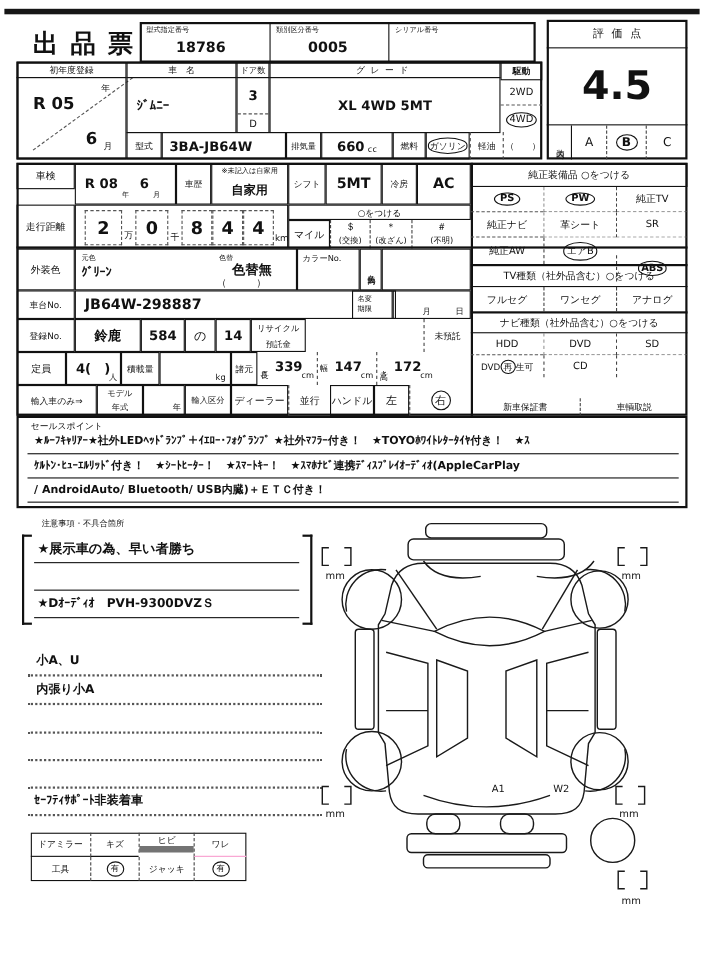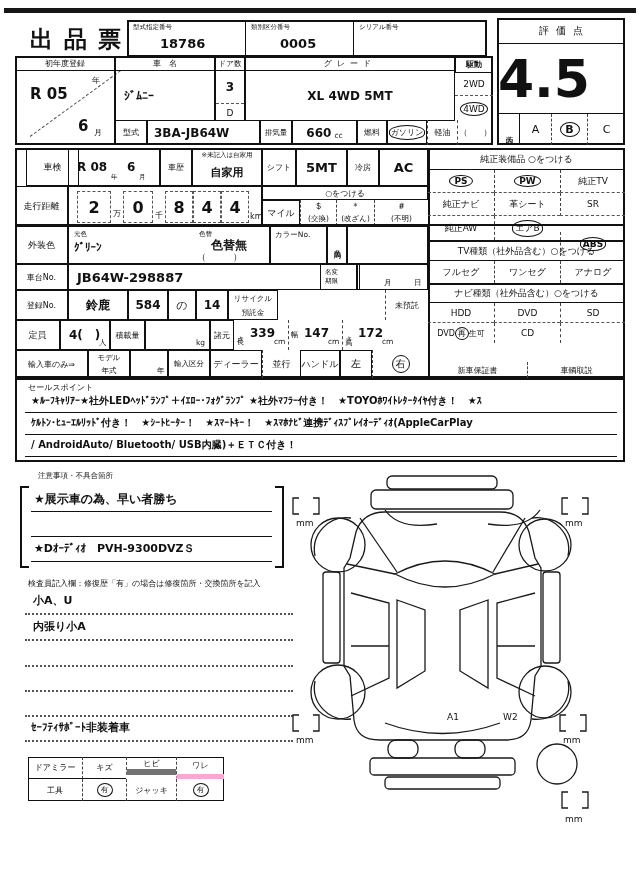--- a/index.html
+++ b/index.html
@@ -34,21 +34,21 @@
   <div class="a f6" style="left:133px;top:23px">型式指定番号</div>
   <div class="a bo f13" style="left:160px;top:36px">18786</div>
   <div class="a bd" style="left:245px;top:20px;width:0px;height:37px;border-width:0 0 0 1px"></div>
   <div class="a f6" style="left:251px;top:23px">類別区分番号</div>
   <div class="a bo f13" style="left:280px;top:36px">0005</div>
   <div class="a bd" style="left:353px;top:20px;width:0px;height:37px;border-width:0 0 0 1px"></div>
   <div class="a f6" style="left:359px;top:23px">シリアル番号</div>
 
   <div class="a bd2" style="left:497px;top:18px;width:128px;height:127px"></div>
   <div class="a c f10" style="left:497px;top:18px;width:128px;height:26px;border-bottom:1.5px solid #111;letter-spacing:7px;padding-left:7px">評価点</div>
-  <div class="a c bo" style="left:480px;top:44px;width:128px;height:69px;font-size:52px">4.5</div>
+  <div class="a c bo" style="left:497px;top:44px;width:128px;height:69px;font-size:36px">4.5</div>
   <div class="a" style="left:497px;top:113px;width:128px;height:32px;border-top:1px solid #111"></div>
   <div class="a c vt f8" style="left:497px;top:114px;width:22px;height:31px">内装</div>
   <div class="a c f11" style="left:519px;top:114px;width:32px;height:31px;border-left:1px solid #111">A</div>
   <div class="a c f11 dl" style="left:551px;top:114px;width:36px;height:31px">
       <span class="ci bo">B</span>
     </div>
   <div class="a c f11 dl" style="left:587px;top:114px;width:38px;height:31px">C</div>
 
   <div class="a bd2" style="left:15px;top:56px;width:478px;height:89px"></div>
 
@@ -88,21 +88,21 @@
   </div>
   <div class="a bd c f8" style="left:357px;top:120px;width:30px;height:25px">燃料</div>
   <div class="a bd c f8" style="left:387px;top:120px;width:40px;height:25px">
       <span class="ci" style="border-radius:50%/45%;padding:1px 1px">ガソリン</span>
     </div>
   <div class="a c f8 dl" style="left:427px;top:120px;width:30px;height:25px">軽油</div>
   <div class="a c f8 dl" style="left:457px;top:120px;width:36px;height:25px">（　　）</div>
 
   <div class="a bd2" style="left:15px;top:148px;width:610px;height:230px"></div>
 
-  <div class="a bd c f9" style="left:26px;top:148px;width:53px;height:38px">車検</div>
+  <div class="a bd c f9" style="left:15px;top:148px;width:53px;height:24px">車検</div>
   <div class="a bd" style="left:68px;top:148px;width:92px;height:38px">
     <span class="a bo f12" style="left:8px;top:11px">R 08</span>
     <span class="a f6" style="left:42px;top:24px">年</span>
     <span class="a bo f12" style="left:58px;top:11px">6</span>
     <span class="a f6" style="left:70px;top:24px">月</span>
   </div>
   <div class="a bd c f8" style="left:160px;top:148px;width:32px;height:38px">車歴</div>
   <div class="a bd" style="left:192px;top:148px;width:70px;height:38px">
     <div class="c f6" style="height:12px">※未記入は自家用</div>
     <div class="c bo f11" style="height:22px">自家用</div>
@@ -261,33 +261,32 @@
   <div class="a ul f10 bo" style="left:25px;top:416px;width:592px;height:19px;padding-left:6px;white-space:nowrap;overflow:hidden">ｹﾙﾄﾝ･ﾋｭｰｴﾙﾘｯﾄﾞ付き！　★ｼｰﾄﾋｰﾀｰ！　★ｽﾏｰﾄｷｰ！　★ｽﾏﾎﾅﾋﾞ連携ﾃﾞｨｽﾌﾟﾚｲｵｰﾃﾞｨｵ(AppleCarPlay</div>
   <div class="a ul f10 bo" style="left:25px;top:438px;width:592px;height:19px;padding-left:6px;white-space:nowrap;overflow:hidden">/ AndroidAuto/ Bluetooth/ USB内臓)＋ＥＴＣ付き！</div>
 
   <div class="a f7" style="left:38px;top:471px">注意事項・不具合箇所</div>
   <div class="a" style="left:20px;top:486px;width:9px;height:82px;border:2px solid #111;border-right:none"></div>
   <div class="a" style="left:275px;top:486px;width:9px;height:82px;border:2px solid #111;border-left:none"></div>
   <div class="a ul bo f12" style="left:31px;top:491px;width:241px;height:21px;padding-left:3px;white-space:nowrap">★展示車の為、早い者勝ち</div>
   <div class="a ul" style="left:31px;top:516px;width:241px;height:21px"></div>
   <div class="a ul bo f11" style="left:31px;top:541px;width:241px;height:21px;padding-left:3px;white-space:nowrap">★Dｵｰﾃﾞｨｵ　PVH-9300DVZＳ</div>
 
-  <div class="a f8" style="left:28px;top:578px;white-space:nowrap">検査員記入欄：修復歴「有」の場合は修復箇所・交換箇所を記入</div>
   <div class="a dot bo f11" style="left:25px;top:619px;width:268px;height:22px;padding-left:8px">内張り小A</div>
   <div class="a dot bo f11" style="left:25px;top:593px;width:268px;height:22px;padding-left:8px">小A、U</div>
   <div class="a dot" style="left:25px;top:645px;width:268px;height:22px"></div>
   <div class="a dot" style="left:25px;top:670px;width:268px;height:22px"></div>
   <div class="a dot" style="left:25px;top:695px;width:268px;height:22px"></div>
   <div class="a dot bo f11" style="left:25px;top:720px;width:268px;height:22px;padding-left:6px">ｾｰﾌﾃｨｻﾎﾟｰﾄ非装着車</div>
 
   <div class="a" style="left:28px;top:757px;width:196px;height:44px;border:1.5px solid #111"></div>
   <div class="a c f8" style="left:28px;top:757px;width:54px;height:22px;border-bottom:1px solid #111">ドアミラー</div>
   <div class="a c f8 dl" style="left:82px;top:757px;width:44px;height:22px;border-bottom:1px solid #111">キズ</div>
   <div class="a c f8 dl" style="left:126px;top:757px;width:50px;height:18px;border-bottom:6px solid #737373">ヒビ</div>
-  <div class="a c f8 dl" style="left:176px;top:757px;width:48px;height:22px;border-bottom:5px solid #f9a8d4">ワレ</div>
+  <div class="a c f8 dl" style="left:176px;top:757px;width:48px;height:22px;border-bottom:1px solid #f9a8d4">ワレ</div>
   <div class="a c f8" style="left:28px;top:779px;width:54px;height:22px">工具</div>
   <div class="a c f8 dl" style="left:82px;top:779px;width:44px;height:22px">
       <span class="ci f7" style="padding:1px 2px">有</span>
     </div>
   <div class="a c f8 dl" style="left:126px;top:779px;width:50px;height:22px">ジャッキ</div>
   <div class="a c f8 dl" style="left:176px;top:779px;width:48px;height:22px">
       <span class="ci f7" style="padding:1px 2px">有</span>
     </div>
 
   <svg class="a" style="left:285px;top:468px" width="355" height="360" viewBox="0 0 355 360" fill="none" stroke="#1a1a1a" stroke-width="1.3">

